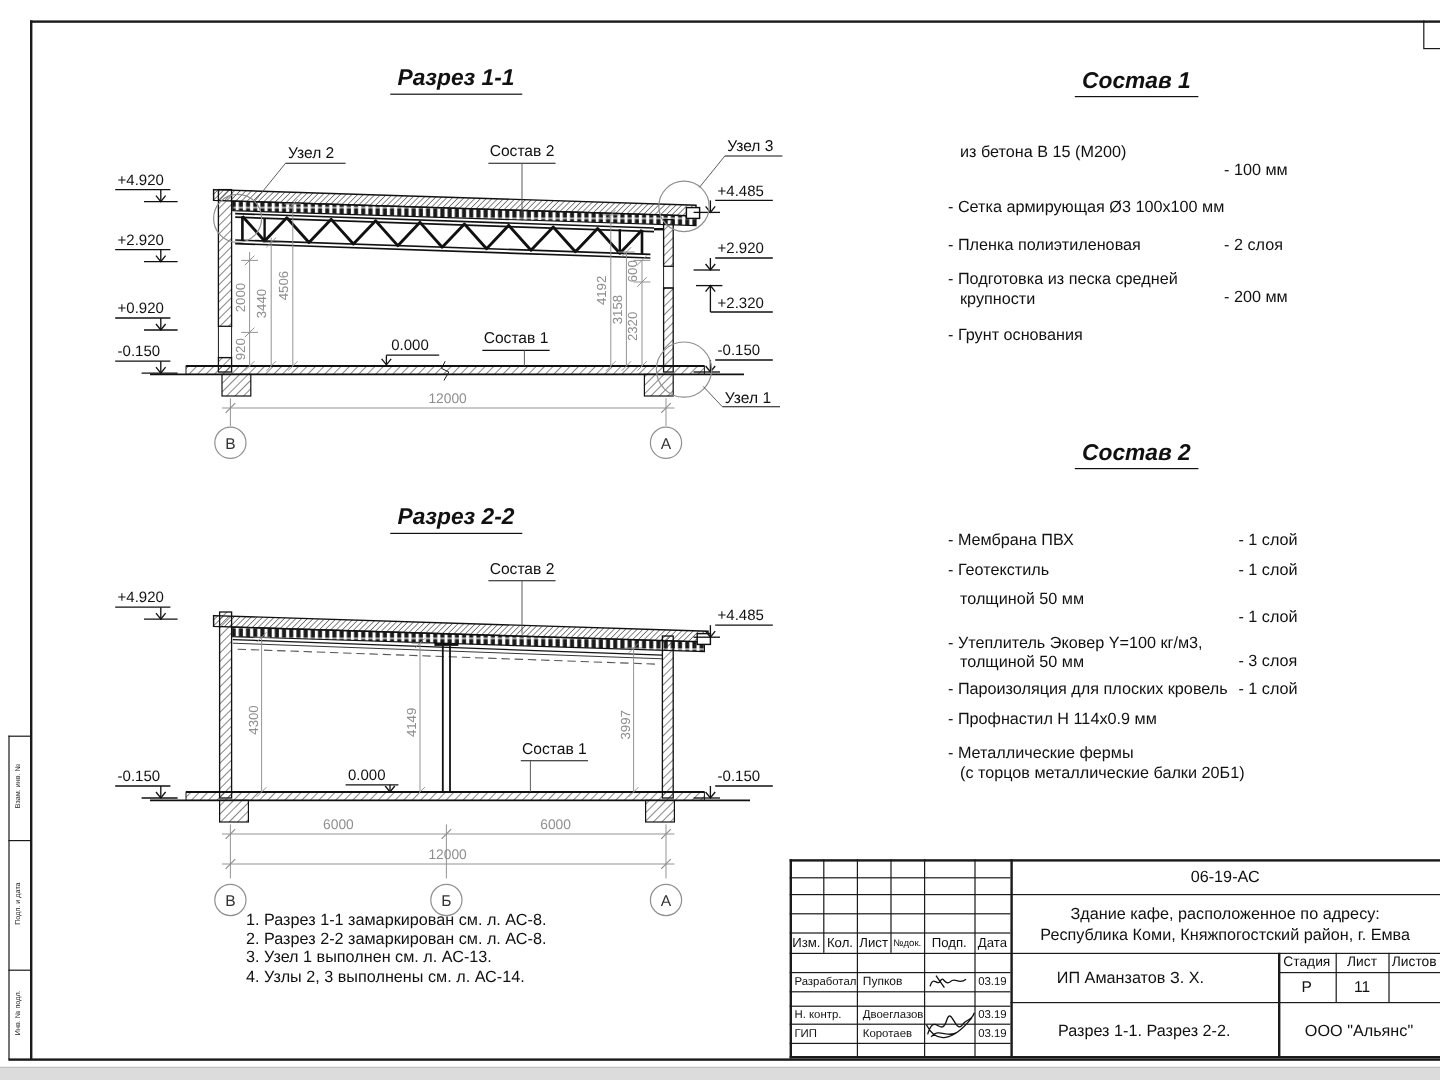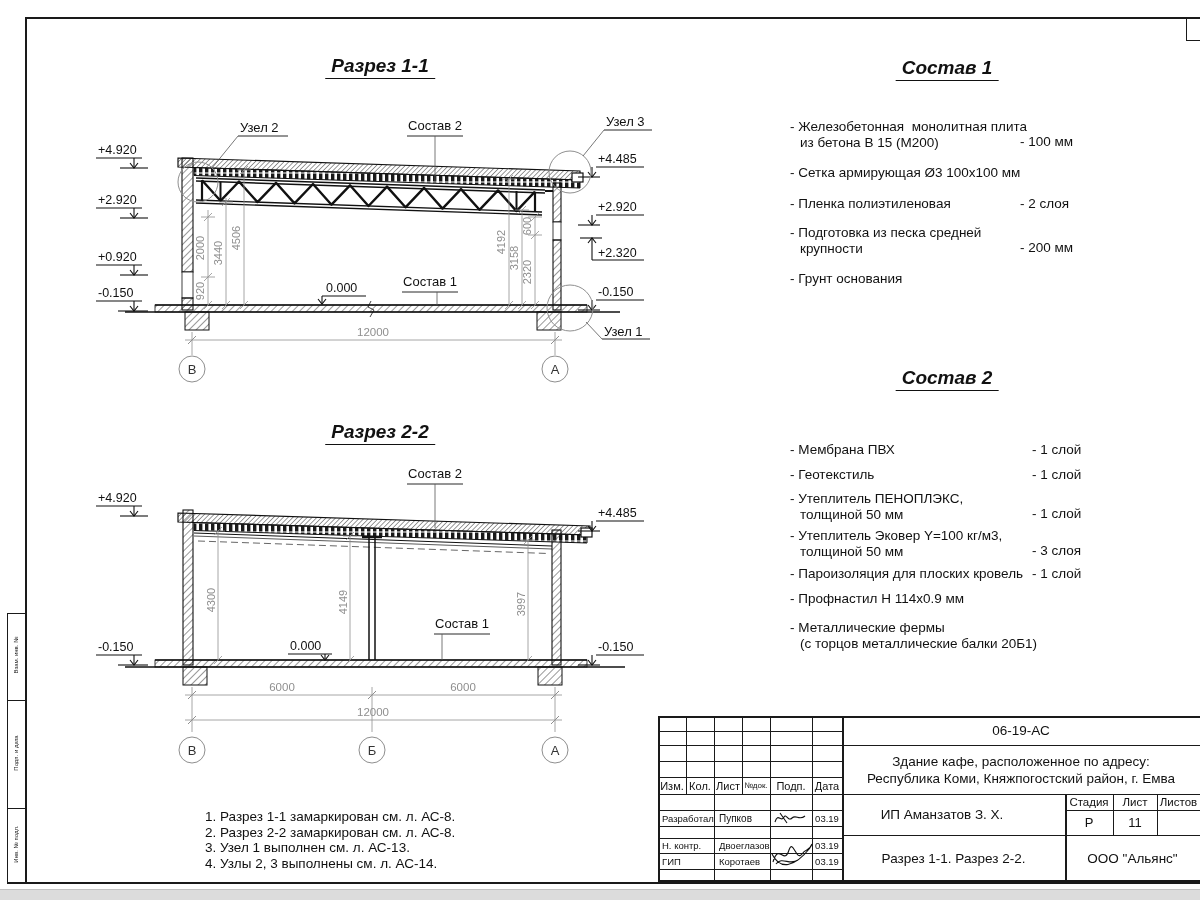--- a/index.html
+++ b/index.html
@@ -349,21 +349,20 @@
     <line x1="317" y1="24" x2="373" y2="24" stroke="#111" stroke-width="0.9"></line>
     <line x1="345" y1="24" x2="345" y2="68" stroke="#555" stroke-width="0.8"></line>
     <text x="372" y="168" font-size="13" fill="#111" text-anchor="middle">Состав 1</text>
     <line x1="344" y1="174" x2="400" y2="174" stroke="#111" stroke-width="0.9"></line>
     <line x1="352" y1="174" x2="352" y2="200" stroke="#555" stroke-width="0.8"></line>
   </g>
 </svg>
 
 <div>
   <div class="item" style="left:790px;top:119px">
-    <span class="l1">- Железобетонная  монолитная плита</span>
     <span class="l2">из бетона В 15 (М200)</span>
     <span class="v" style="left:230px;top:15px">- 100 мм</span>
   </div>
   <div class="item" style="left:790px;top:165px">
     <span class="l1">- Сетка армирующая Ø3 100х100 мм</span>
   </div>
   <div class="item" style="left:790px;top:196px">
     <span class="l1">- Пленка полиэтиленовая</span>
     <span class="v" style="left:230px;top:0">-  2 слоя</span>
   </div>
@@ -380,21 +379,20 @@
 <div>
   <div class="item" style="left:790px;top:442px">
     <span class="l1">- Мембрана ПВХ</span>
     <span class="v" style="left:242px;top:0">- 1 слой</span>
   </div>
   <div class="item" style="left:790px;top:467px">
     <span class="l1">- Геотекстиль</span>
     <span class="v" style="left:242px;top:0">- 1 слой</span>
   </div>
   <div class="item" style="left:790px;top:491px">
-    <span class="l1">- Утеплитель ПЕНОПЛЭКС,</span>
     <span class="l2">толщиной 50 мм</span>
     <span class="v" style="left:242px;top:15px">- 1 слой</span>
   </div>
   <div class="item" style="left:790px;top:528px">
     <span class="l1">- Утеплитель Эковер Y=100 кг/м3,</span>
     <span class="l2">толщиной 50 мм</span>
     <span class="v" style="left:242px;top:15px">- 3 слоя</span>
   </div>
   <div class="item" style="left:790px;top:566px">
     <span class="l1">- Пароизоляция для плоских кровель</span>
@@ -402,21 +400,21 @@
   </div>
   <div class="item" style="left:790px;top:591px">
     <span class="l1">- Профнастил Н 114х0.9 мм</span>
   </div>
   <div class="item" style="left:790px;top:620px">
     <span class="l1">- Металлические фермы</span>
     <span class="l2">(с торцов металлические балки 20Б1)</span>
   </div>
 </div>
 
-<div class="abs" style="left:205px;top:809px;font-size:13.5px;line-height:15.5px">
+<div class="abs" style="left:205px;top:759px;font-size:13.5px;line-height:15.5px">
   <span class="note-line">1. Разрез 1-1 замаркирован см. л. АС-8.</span>
   <span class="note-line">2. Разрез 2-2 замаркирован см. л. АС-8.</span>
   <span class="note-line">3. Узел 1 выполнен см. л. АС-13.</span>
   <span class="note-line">4. Узлы 2, 3 выполнены см. л. АС-14.</span>
 </div>
 
 <div>
 
   <div class="ln" style="left:658px;top:716px;width:542px;height:2px"></div>
   <div class="ln" style="left:658px;top:716px;width:2px;height:166px"></div>

